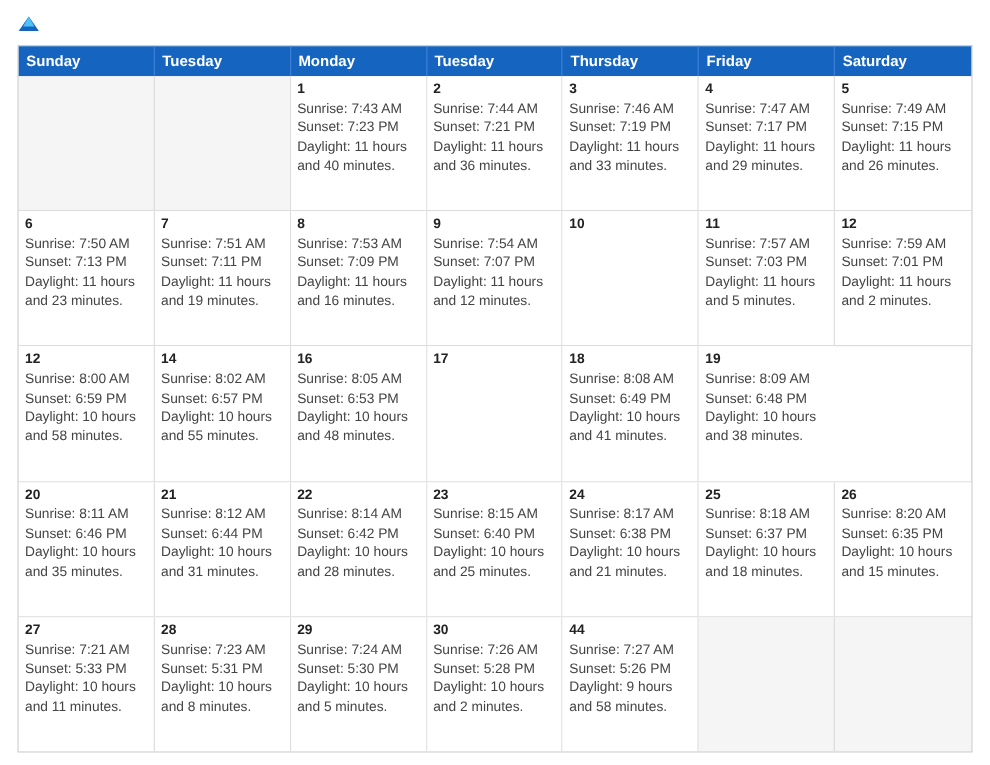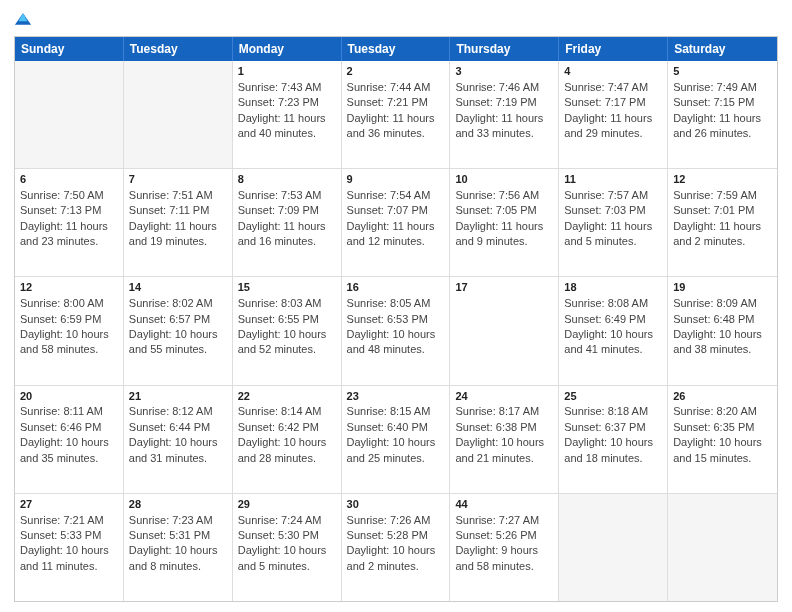--- a/index.html
+++ b/index.html
@@ -190,43 +190,38 @@
           <div class="cal-cell">
             <span class="day-number">8</span>
             <div class="cell-info">Sunrise: 7:53 AM<br>Sunset: 7:09 PM<br>Daylight: 11 hours and 16 minutes.</div>
           </div>
           <div class="cal-cell">
             <span class="day-number">9</span>
             <div class="cell-info">Sunrise: 7:54 AM<br>Sunset: 7:07 PM<br>Daylight: 11 hours and 12 minutes.</div>
           </div>
           <div class="cal-cell">
             <span class="day-number">10</span>
-            <div class="cell-info">Sunrise: 7:56 AM<br>Sunset: 7:05 PM<br>Daylight: 11 hours and 9 minutes.</div>
           </div>
           <div class="cal-cell">
             <span class="day-number">11</span>
             <div class="cell-info">Sunrise: 7:57 AM<br>Sunset: 7:03 PM<br>Daylight: 11 hours and 5 minutes.</div>
           </div>
           <div class="cal-cell">
             <span class="day-number">12</span>
             <div class="cell-info">Sunrise: 7:59 AM<br>Sunset: 7:01 PM<br>Daylight: 11 hours and 2 minutes.</div>
           </div>
         </div>
         <div class="cal-row">
           <div class="cal-cell">
             <span class="day-number">12</span>
             <div class="cell-info">Sunrise: 8:00 AM<br>Sunset: 6:59 PM<br>Daylight: 10 hours and 58 minutes.</div>
           </div>
           <div class="cal-cell">
             <span class="day-number">14</span>
             <div class="cell-info">Sunrise: 8:02 AM<br>Sunset: 6:57 PM<br>Daylight: 10 hours and 55 minutes.</div>
-          </div>
-          <div class="cal-cell">
-            <span class="day-number">15</span>
-            <div class="cell-info">Sunrise: 8:03 AM<br>Sunset: 6:55 PM<br>Daylight: 10 hours and 52 minutes.</div>
           </div>
           <div class="cal-cell">
             <span class="day-number">16</span>
             <div class="cell-info">Sunrise: 8:05 AM<br>Sunset: 6:53 PM<br>Daylight: 10 hours and 48 minutes.</div>
           </div>
           <div class="cal-cell">
             <span class="day-number">17</span>
           </div>
           <div class="cal-cell">
             <span class="day-number">18</span>

